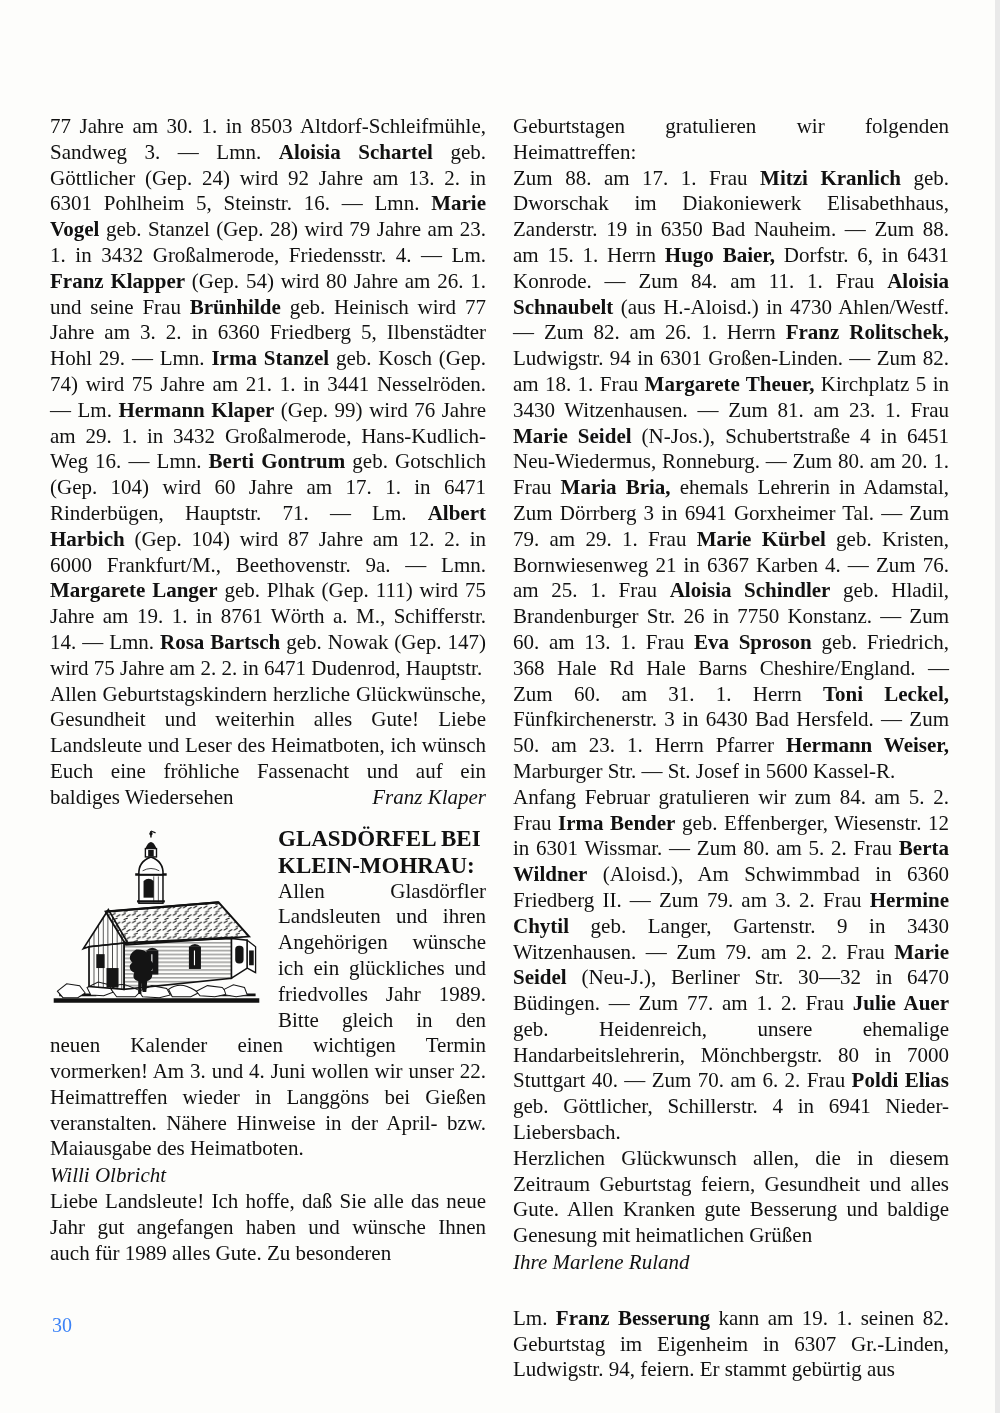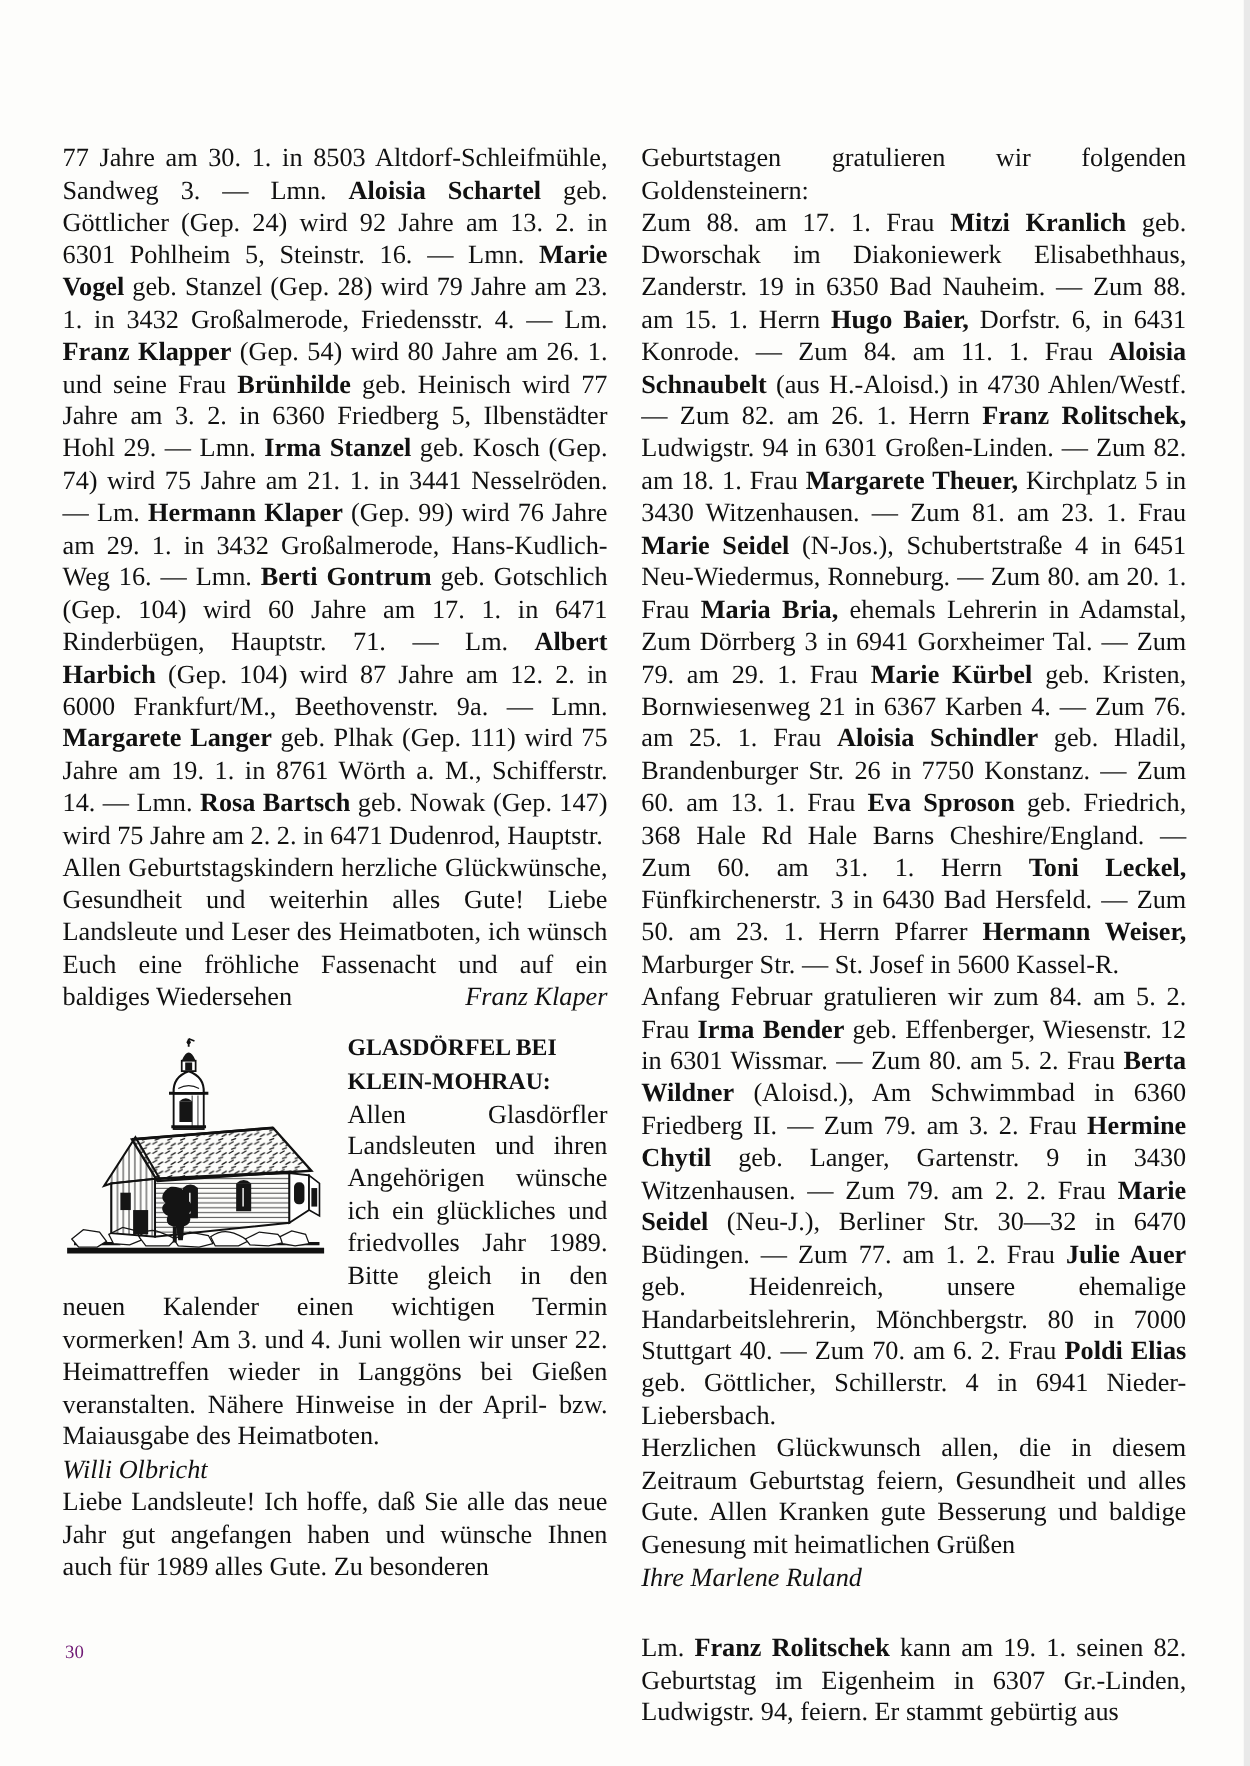--- a/index.html
+++ b/index.html
@@ -25,34 +25,34 @@
     font-size:21px;line-height:25.8px;
     text-align:justify;
   }
   p{margin:0;}
   .b{font-weight:bold;}
   .i{font-style:italic;}
   .fr{float:right;}
   .spaced-top{margin-top:12px;}
   .sig-line{text-align:left;font-style:italic;margin-top:1px;}
   .section-heading{
-    font-weight:bold;font-size:19px;line-height:27px;
+    font-weight:bold;font-size:23px;line-height:27px;
     text-align:left;
   }
   .goldenstein-heading{margin-top:20px;margin-bottom:2px;}
   .glas-block{margin-top:14px;}
   .church{
     float:left;
     width:213px;height:183px;
     margin:2px 15px 4px 0;
   }
   .gap-before{margin-top:30px;}
   .page-number{
     position:absolute;left:52px;top:1314px;
-    font-size:15px;color:#701a75;
+    font-size:20px;color:#3b82f6;
   }
 </style>
 </head>
 <body>
 
 <div class="page">
 
   <div class="columns">
 
     <div class="col">
@@ -130,24 +130,24 @@
 
         <div class="section-heading">GLASDÖRFEL BEI KLEIN-MOHRAU:</div>
         <p>Allen Glasdörfler Landsleuten und ihren Angehörigen wünsche ich ein glückliches und friedvolles Jahr 1989. Bitte gleich in den neuen Kalender einen wichtigen Termin vormerken! Am 3. und 4. Juni wollen wir unser 22. Heimattreffen wieder in Langgöns bei Gießen veranstalten. Nähere Hinweise in der April- bzw. Maiausgabe des Heimatboten.</p>
         <div class="sig-line">Willi Olbricht</div>
       </div>
 
       <p>Liebe Landsleute! Ich hoffe, daß Sie alle das neue Jahr gut angefangen haben und wünsche Ihnen auch für 1989 alles Gute. Zu besonderen</p>
     </div>
 
     <div class="col">
-      <p>Geburtstagen gratulieren wir folgenden Goldensteinern:</p>
+      <p>Geburtstagen gratulieren wir folgenden Heimattreffen:</p>
       <p><span>Zum 88. am 17. 1. Frau </span><span class="b">Mitzi Kranlich</span><span> geb. Dworschak im Diakoniewerk Elisabethhaus, Zanderstr. 19 in 6350 Bad Nauheim. — Zum 88. am 15. 1. Herrn </span><span class="b">Hugo Baier,</span><span> Dorfstr. 6, in 6431 Konrode. — Zum 84. am 11. 1. Frau </span><span class="b">Aloisia Schnaubelt</span><span> (aus H.-Aloisd.) in 4730 Ahlen/Westf. — Zum 82. am 26. 1. Herrn </span><span class="b">Franz Rolitschek,</span><span> Ludwigstr. 94 in 6301 Großen-Linden. — Zum 82. am 18. 1. Frau </span><span class="b">Margarete Theuer,</span><span> Kirchplatz 5 in 3430 Witzenhausen. — Zum 81. am 23. 1. Frau </span><span class="b">Marie Seidel</span><span> (N-Jos.), Schubertstraße 4 in 6451 Neu-Wiedermus, Ronneburg. — Zum 80. am 20. 1. Frau </span><span class="b">Maria Bria,</span><span> ehemals Lehrerin in Adamstal, Zum Dörrberg 3 in 6941 Gorxheimer Tal. — Zum 79. am 29. 1. Frau </span><span class="b">Marie Kürbel</span><span> geb. Kristen, Bornwiesenweg 21 in 6367 Karben 4. — Zum 76. am 25. 1. Frau </span><span class="b">Aloisia Schindler</span><span> geb. Hladil, Brandenburger Str. 26 in 7750 Konstanz. — Zum 60. am 13. 1. Frau </span><span class="b">Eva Sproson</span><span> geb. Friedrich, 368 Hale Rd Hale Barns Cheshire/England. — Zum 60. am 31. 1. Herrn </span><span class="b">Toni Leckel,</span><span> Fünfkirchenerstr. 3 in 6430 Bad Hersfeld. — Zum 50. am 23. 1. Herrn Pfarrer </span><span class="b">Hermann Weiser,</span><span> Marburger Str. — St. Josef in 5600 Kassel-R.</span></p>
       <p><span>Anfang Februar gratulieren wir zum 84. am 5. 2. Frau </span><span class="b">Irma Bender</span><span> geb. Effenberger, Wiesenstr. 12 in 6301 Wissmar. — Zum 80. am 5. 2. Frau </span><span class="b">Berta Wildner</span><span> (Aloisd.), Am Schwimmbad in 6360 Friedberg II. — Zum 79. am 3. 2. Frau </span><span class="b">Hermine Chytil</span><span> geb. Langer, Gartenstr. 9 in 3430 Witzenhausen. — Zum 79. am 2. 2. Frau </span><span class="b">Marie Seidel</span><span> (Neu-J.), Berliner Str. 30—32 in 6470 Büdingen. — Zum 77. am 1. 2. Frau </span><span class="b">Julie Auer</span><span> geb. Heidenreich, unsere ehemalige Handarbeitslehrerin, Mönchbergstr. 80 in 7000 Stuttgart 40. — Zum 70. am 6. 2. Frau </span><span class="b">Poldi Elias</span><span> geb. Göttlicher, Schillerstr. 4 in 6941 Nieder-Liebersbach.</span></p>
       <p>Herzlichen Glückwunsch allen, die in diesem Zeitraum Geburtstag feiern, Gesundheit und alles Gute. Allen Kranken gute Besserung und baldige Genesung mit heimatlichen Grüßen</p>
       <div class="sig-line">Ihre Marlene Ruland</div>
-      <p class="gap-before"><span>Lm. </span><span class="b">Franz Rolitschek</span><span> kann am 19. 1. seinen 82. Geburtstag im Eigenheim in 6307 Gr.-Linden, Ludwigstr. 94, feiern. Er stammt gebürtig aus</span></p>
+      <p class="gap-before"><span>Lm. </span><span class="b">Franz Besserung</span><span> kann am 19. 1. seinen 82. Geburtstag im Eigenheim in 6307 Gr.-Linden, Ludwigstr. 94, feiern. Er stammt gebürtig aus</span></p>
     </div>
 
   </div>
 
   <div class="page-number">30</div>
 </div>
 
 </body></html>

